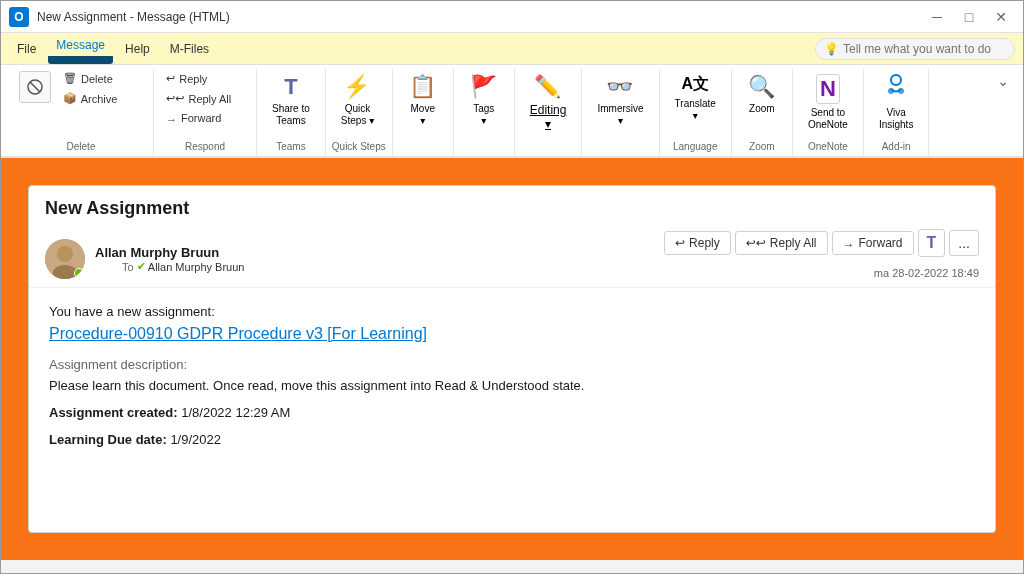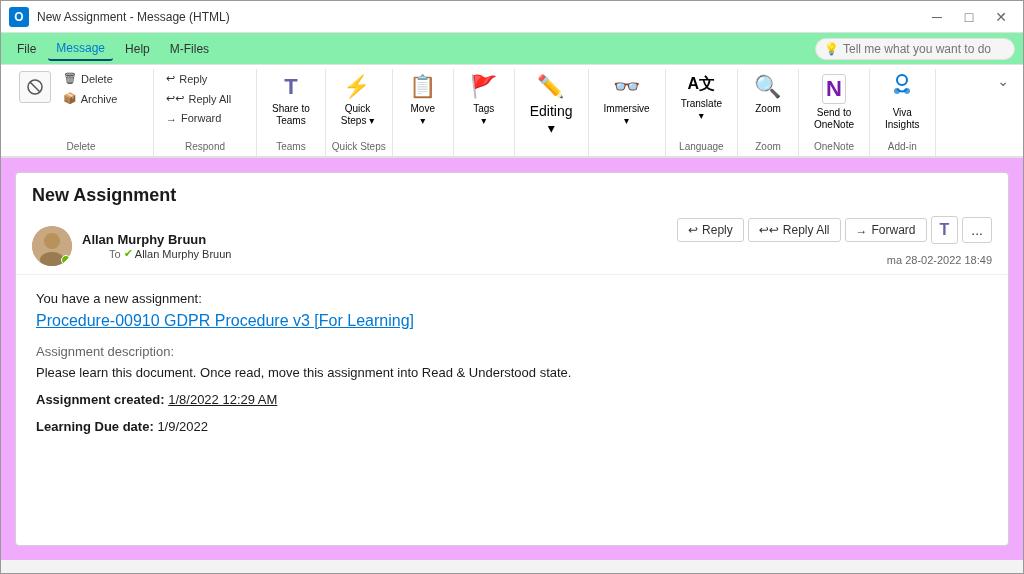--- a/index.html
+++ b/index.html
@@ -58,35 +58,35 @@
       font-size: 14px;
       color: #666;
       background: transparent;
       border: none;
     }
 
     
     .menubar {
       display: flex;
       align-items: center;
-      background: #86efac;
+      background: #fef9c3;
       height: 32px;
       padding: 0 8px;
       border-bottom: 1px solid #e0e0e0;
       gap: 4px;
     }
     .menu-item {
       padding: 4px 8px;
       font-size: 12px;
       color: #333;
       cursor: pointer;
       border-radius: 3px;
     }
     .menu-item.active {
-      border-bottom: 2px solid #0c4a6e;
+      border-bottom: 8px solid #0c4a6e;
       color: #0078d4;
     }
     .search-bar {
       margin-left: auto;
       display: flex;
       align-items: center;
       gap: 4px;
       padding: 3px 8px;
       border: 1px solid #e0e0e0;
       border-radius: 14px;
@@ -155,22 +155,22 @@
       cursor: pointer;
       border-radius: 3px;
       border: 1px solid transparent;
       gap: 3px;
       background: transparent;
       min-width: 48px;
     }
 
     
     .content {
-      background: #f0abfc;
-      padding: 14px;
+      background: #f97316;
+      padding: 27px;
       height: calc(574px - 32px - 32px - 108px);
       overflow: hidden;
     }
     .email-panel {
       background: #fff;
       border: 1px solid #d0d0d0;
       border-radius: 4px;
       height: 100%;
       overflow: hidden;
     }
@@ -450,21 +450,21 @@
         <span style="font-size:10px;text-align:center;line-height:1.2;">Tags<br>▾</span>
       </div>
     </div>
     <div class="ribbon-group-label"></div>
   </div>
 
   <div class="ribbon-group">
     <div class="ribbon-buttons">
       <div class="ribbon-large-btn">
         <span style="font-size:22px;">✏️</span>
-        <span style="font-size:14px;text-align:center;line-height:1.2;">Editing<br>▾</span>
+        <span style="font-size:12px;text-align:center;line-height:1.2;text-decoration:underline;">Editing<br>▾</span>
       </div>
     </div>
     <div class="ribbon-group-label"></div>
   </div>
 
   <div class="ribbon-group">
     <div class="ribbon-buttons">
       <div class="ribbon-large-btn">
         <span style="font-size:22px;">👓</span>
         <span style="font-size:10px;text-align:center;line-height:1.2;">Immersive<br>▾</span>
@@ -580,21 +580,21 @@
 
     <div class="email-body">
       <div class="email-body-text">You have a new assignment:</div>
       <a class="email-link" href="#">Procedure-00910 GDPR Procedure v3 [For Learning]</a>
       <div class="email-body-section">
         <div class="email-body-section-title">Assignment description:</div>
         <div class="email-body-section-content">Please learn this document. Once read, move this assignment into Read &amp; Understood state.</div>
       </div>
       <div class="bold-label">
         <span>Assignment created:</span>
-        <span style="font-weight:normal;text-decoration:underline;">1/8/2022 12:29 AM</span>
+        <span style="font-weight:normal;">1/8/2022 12:29 AM</span>
       </div>
       <div class="bold-label">
         <span>Learning Due date:</span>
         <span style="font-weight:normal;">1/9/2022</span>
       </div>
     </div>
   </div>
 </div>
 
 </body></html>

